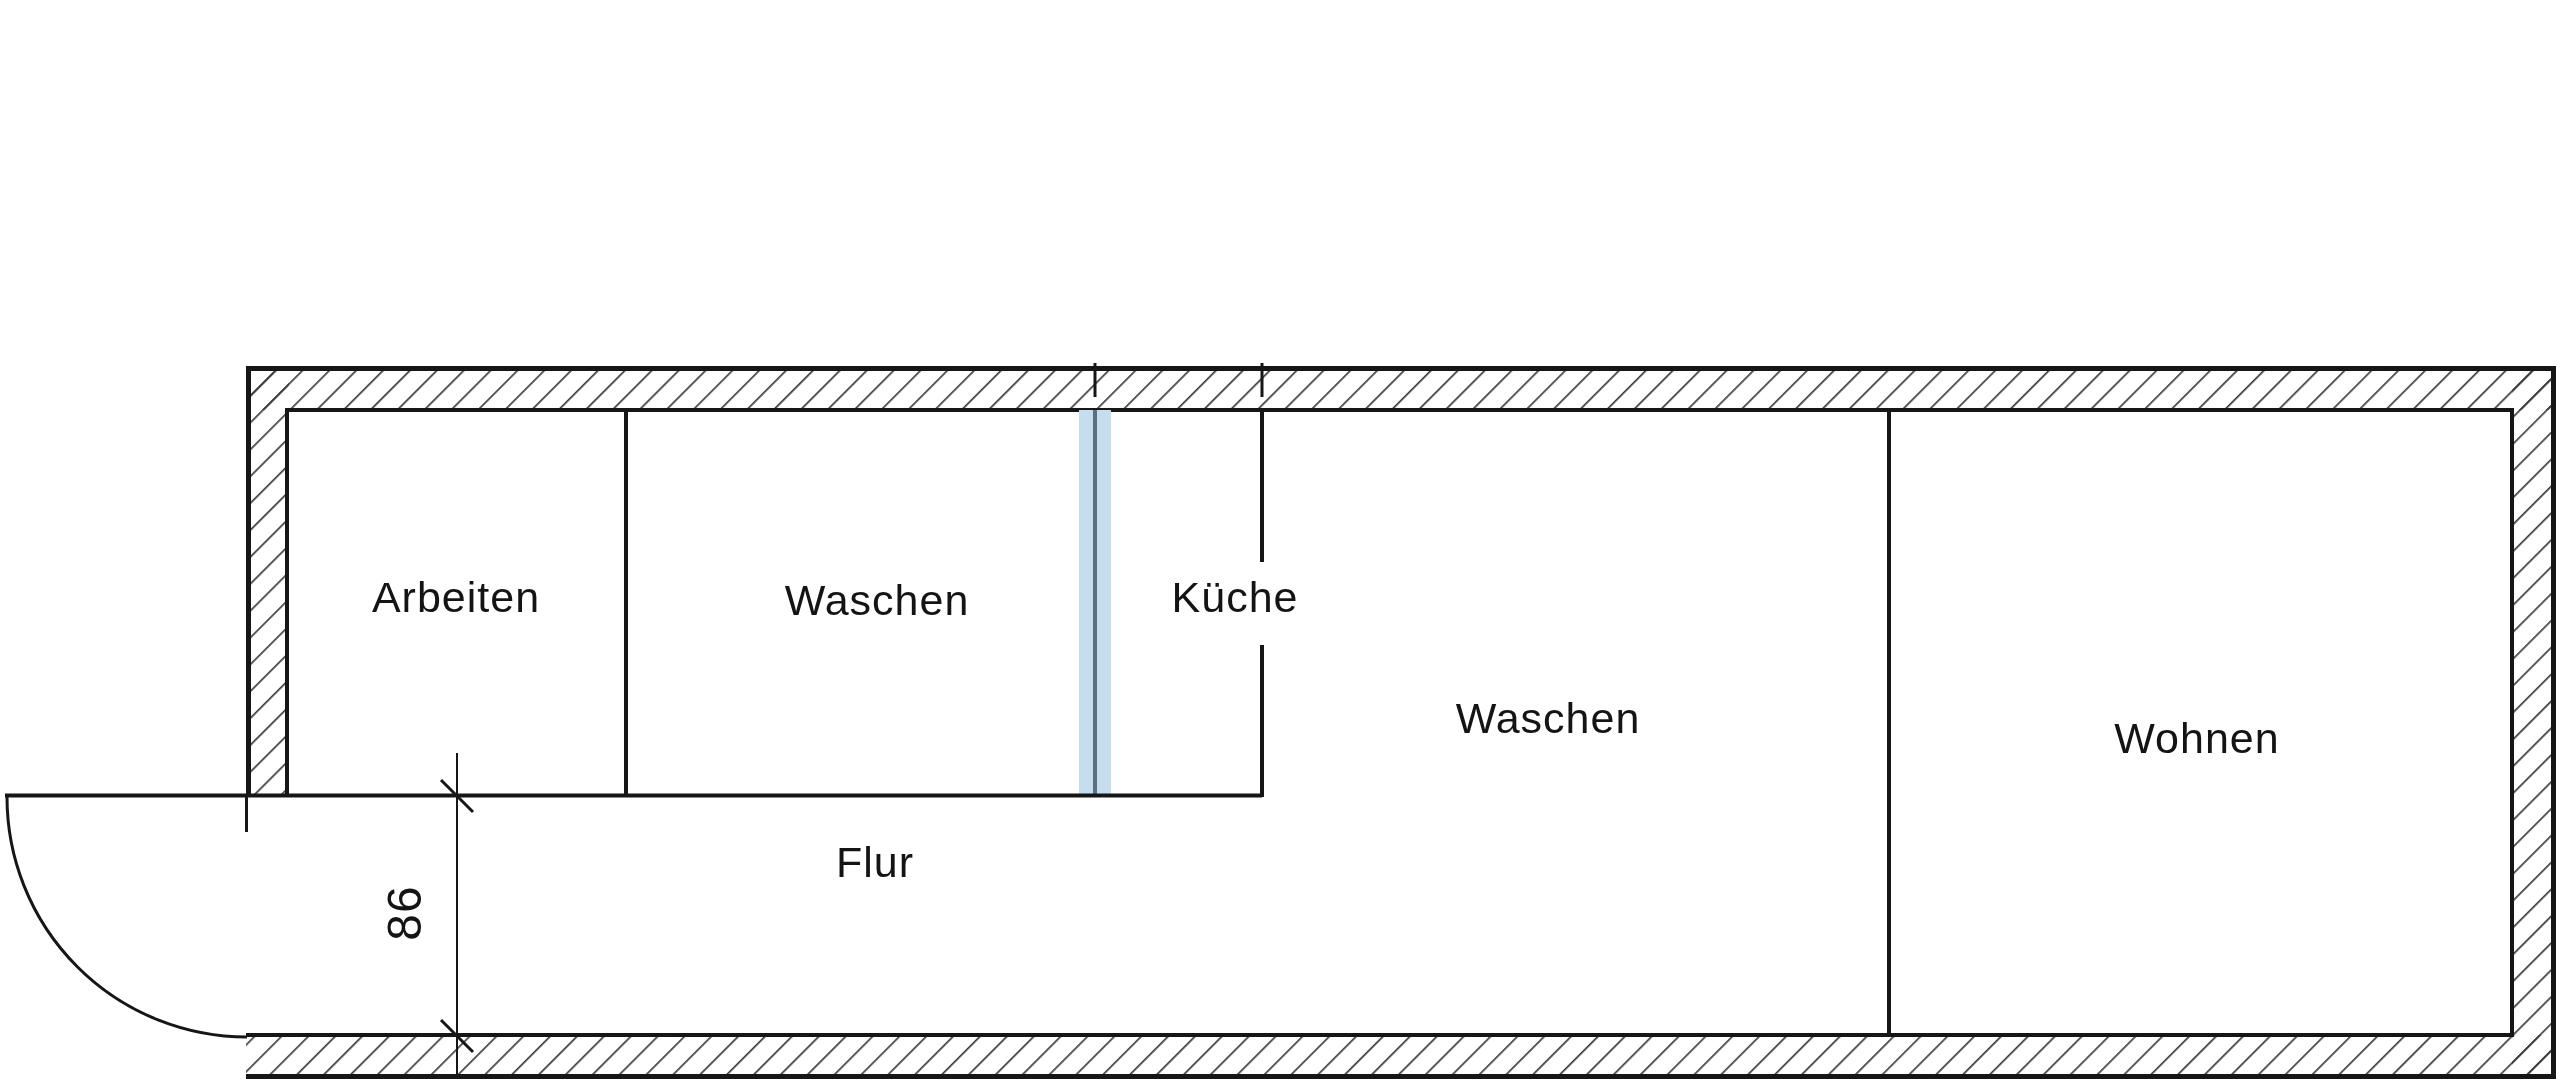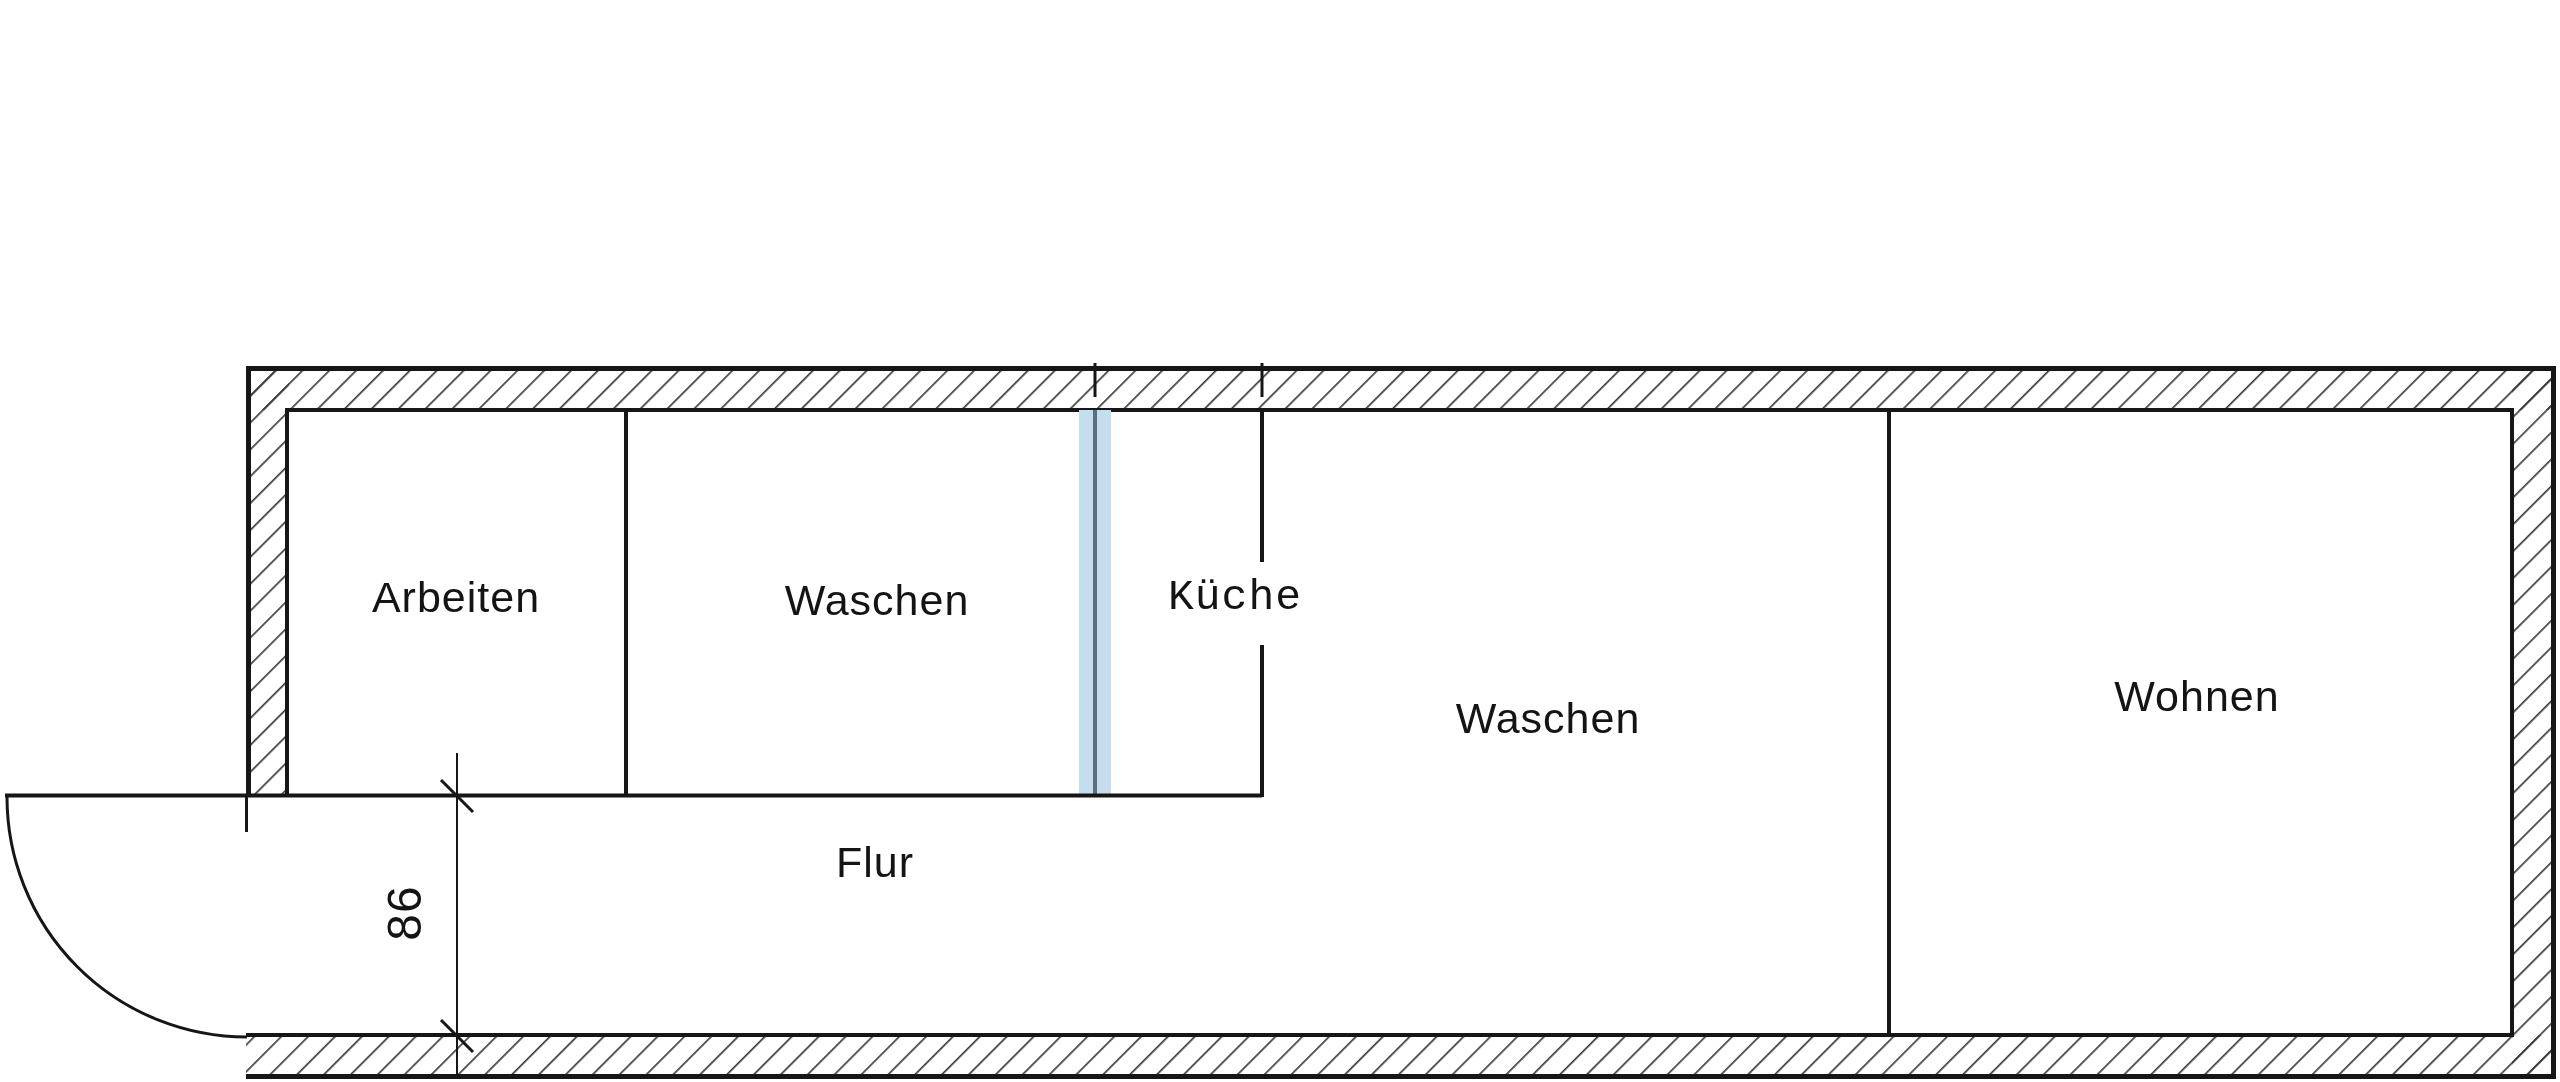--- a/index.html
+++ b/index.html
@@ -84,20 +84,20 @@
     <line x1="1095" y1="363" x2="1095" y2="397" stroke="#161616" stroke-width="3"></line>
     <line x1="1262" y1="363" x2="1262" y2="397" stroke="#161616" stroke-width="3"></line>
 
     <line x1="457" y1="753" x2="457" y2="1077" stroke="#161616" stroke-width="2"></line>
     <line x1="441" y1="780" x2="473" y2="812" stroke="#161616" stroke-width="3"></line>
     <line x1="441" y1="1020" x2="473" y2="1052" stroke="#161616" stroke-width="3"></line>
   </svg>
 
   <div class="room-label" style="left:456px; top:597px;">Arbeiten</div>
   <div class="room-label" style="left:877px; top:600px;text-align:right;">Waschen</div>
-  <div class="room-label" style="left:1235px; top:597px;font-family:Liberation Mono, monospace;">Küche</div>
+  <div class="room-label" style="left:1235px; top:597px;">Küche</div>
   <div class="room-label" style="left:1548px; top:718px;">Waschen</div>
-  <div class="room-label" style="left:2197px; top:696px;">Wohnen</div>
+  <div class="room-label" style="left:2197px; top:738px;">Wohnen</div>
   <div class="room-label" style="left:875px; top:862px;">Flur</div>
 
   <div class="dim-label" style="left:404px; top:913px;">86</div>
 
 </div>
 
 </body></html>

